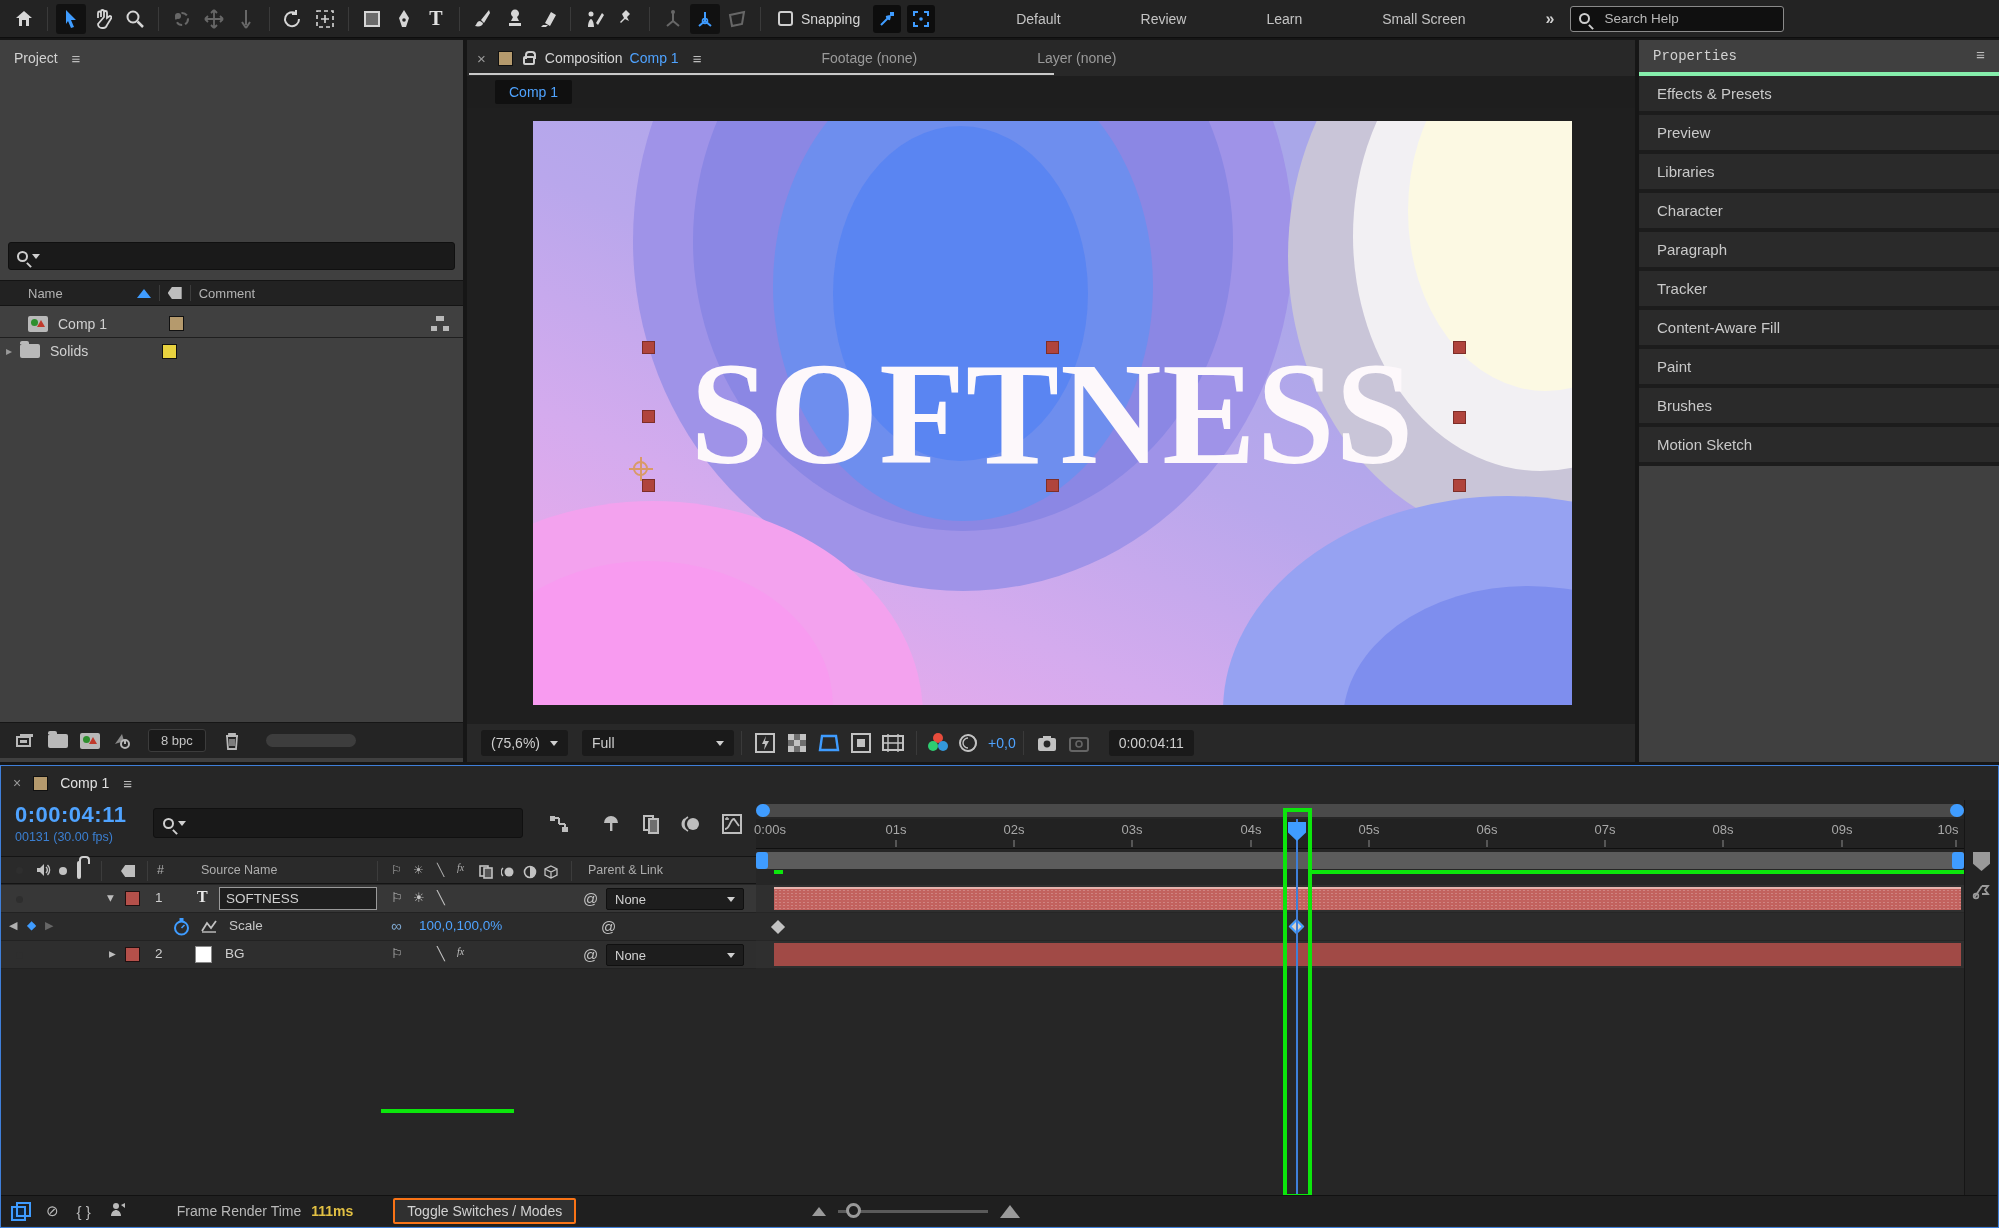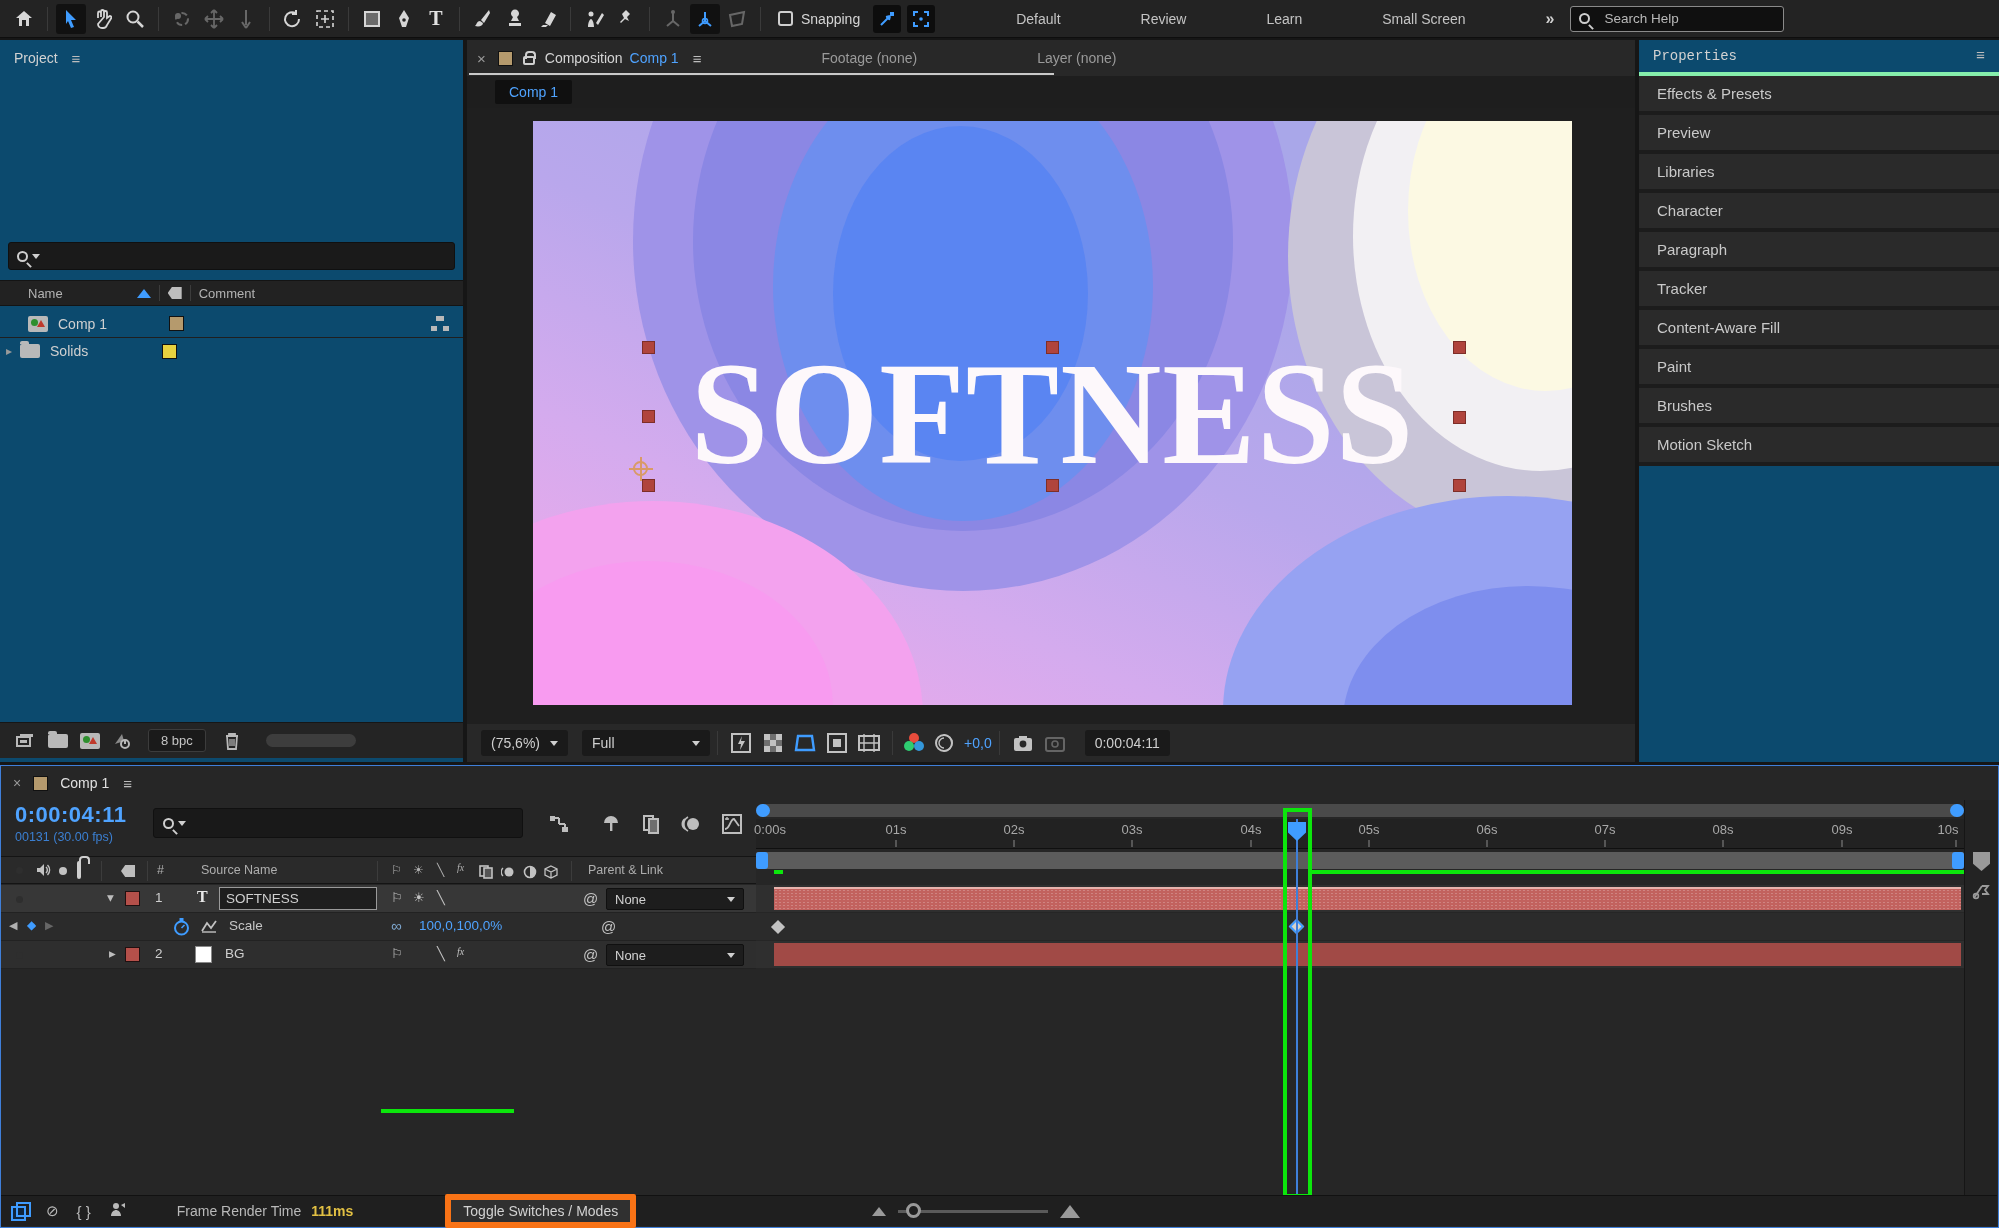--- a/index.html
+++ b/index.html
@@ -19,21 +19,21 @@
   .snaplbl { font-size:14px; color:#d6d6d6; }
   .bluebtn { width:28px; height:28px; background:#0d0d0d; border-radius:3px; display:flex; align-items:center; justify-content:center; margin:0 3px; }
   .wstab { font-size:14px; color:#c4c4c4; padding:0 12px; margin:0 28px; }
   .ovf { font-size:16px; color:#d0d0d0; font-weight:bold; margin:0 18px 0 40px; letter-spacing:-2px;}
   .helpbox { display:flex; align-items:center; width:214px; height:26px; background:#101010; border:1px solid #8a8a8a; border-radius:3px; padding:0 8px; }
   .mag { width:11px; height:11px; border:2px solid #cfcfcf; border-radius:50%; position:relative; flex:none; }
   .mag::after { content:""; position:absolute; width:2px; height:6px; background:#cfcfcf; left:9px; top:9px; transform:rotate(-45deg); }
   .helptext { font-size:13.5px; color:#b9b9b9; margin-left:14px; }
 
   
-  .panel { background:#0c4a6e; position:absolute; }
+  .panel { background:#404040; position:absolute; }
   #projectPanel { left:0; top:40px; width:463px; height:722px; }
   #centerPanel  { left:467px; top:40px; width:1168px; height:722px; background:#1e1e1e; }
   #propsPanel   { left:1639px; top:40px; width:360px; height:722px; }
   .phead { height:36px; display:flex; align-items:center; padding:0 14px; font-size:14px; color:#d2d2d2; }
   .menuglyph { color:#bdbdbd; font-size:15px; margin-left:14px; }
 
   
   #projSearch { position:absolute; left:8px; top:202px; width:447px; height:28px; background:#1a1a1a; border:1px solid #101010; border-radius:3px; display:flex; align-items:center; padding:0 8px; }
   .dropcar { width:0; height:0; border-left:4px solid transparent; border-right:4px solid transparent; border-top:5px solid #cfcfcf; margin-left:4px; }
   #projCols { position:absolute; left:0; top:240px; width:463px; height:26px; background:#222; border-top:1px solid #141414; border-bottom:1px solid #141414; display:flex; align-items:center; font-size:13px; color:#b3b3b3; }
@@ -123,21 +123,21 @@
   #scaleUnderline { position:absolute; left:380px; top:196px; width:133px; height:4px; background:#0ce60c; }
   
   #tlStrip { position:absolute; left:1963px; top:34px; width:33px; height:398px; background:#232323; border-left:1px solid #161616; }
   .pentmark { position:absolute; left:8px; top:52px; width:17px; height:19px; background:#9a9a9a; clip-path:polygon(0 0,100% 0,100% 62%,50% 100%,0 62%); }
   
   #tlFoot { position:absolute; left:0; top:429px; width:1996px; height:31px; background:#1f1f1f; border-top:1px solid #111; display:flex; align-items:center; font-size:14px; }
   .cascico { width:18px; height:18px; position:relative; margin:0 8px 0 10px; }
   .cascico::before { content:""; position:absolute; left:0; top:4px; width:11px; height:11px; border:2px solid #3f9cff; background:#10253c; }
   .cascico::after { content:""; position:absolute; left:5px; top:0; width:11px; height:11px; border:2px solid #3f9cff; }
   .footico { color:#b9b9b9; font-size:15px; margin:0 9px; }
-  .togglechip { background:#303030; border:6px solid #f97316; border-radius:2px; color:#d2d2d2; padding:3px 12px; margin-left:92px; }
+  .togglechip { background:#303030; border:2px solid #f97316; border-radius:2px; color:#d2d2d2; padding:3px 12px; margin-left:40px; }
   .zoomctl { display:flex; align-items:center; margin-left:236px; }
   .mtn { width:0; height:0; border-left:7px solid transparent; border-right:7px solid transparent; border-bottom:9px solid #9a9a9a; }
   .mtn.big { border-left-width:10px; border-right-width:10px; border-bottom-width:13px; }
   .ztrack { width:150px; height:3px; background:#5a5a5a; margin:0 12px; position:relative; }
   .zknob { position:absolute; left:8px; top:-7px; width:15px; height:15px; border:3px solid #9a9a9a; border-radius:50%; background:#1f1f1f; }
 </style>
 </head>
 <body>
 
 <div id="app">
@@ -380,21 +380,21 @@
         <div class="handle" style="left:513px;top:358px"></div>
         <div class="handle" style="left:920px;top:358px"></div>
         <div class="anchorico" style="left:100px;top:340px"></div>
       </div>
     </div>
     <div id="viewBar">
       <div class="vchip">
         <span>(75,6%)</span>
         <span class="dropcar" style="margin-left:10px"></span>
       </div>
-      <div class="vchip" style="margin-left:14px;width:128px;justify-content:space-between">
+      <div class="vchip" style="margin-left:14px;width:152px;justify-content:space-between">
         <span>Full</span>
         <span class="dropcar"></span>
       </div>
       <span class="tsep"></span>
       <span class="vico">
           <svg width="20" height="20" viewBox="0 0 20 20">
             <rect x="1" y="1" width="18" height="18" fill="none" stroke="#c2c2c2" stroke-width="2"></rect>
             <path d="M11 3 L7 11 H10 L9 17 L14 8 H10 Z" fill="#c2c2c2"></path>
           </svg>
         </span>

